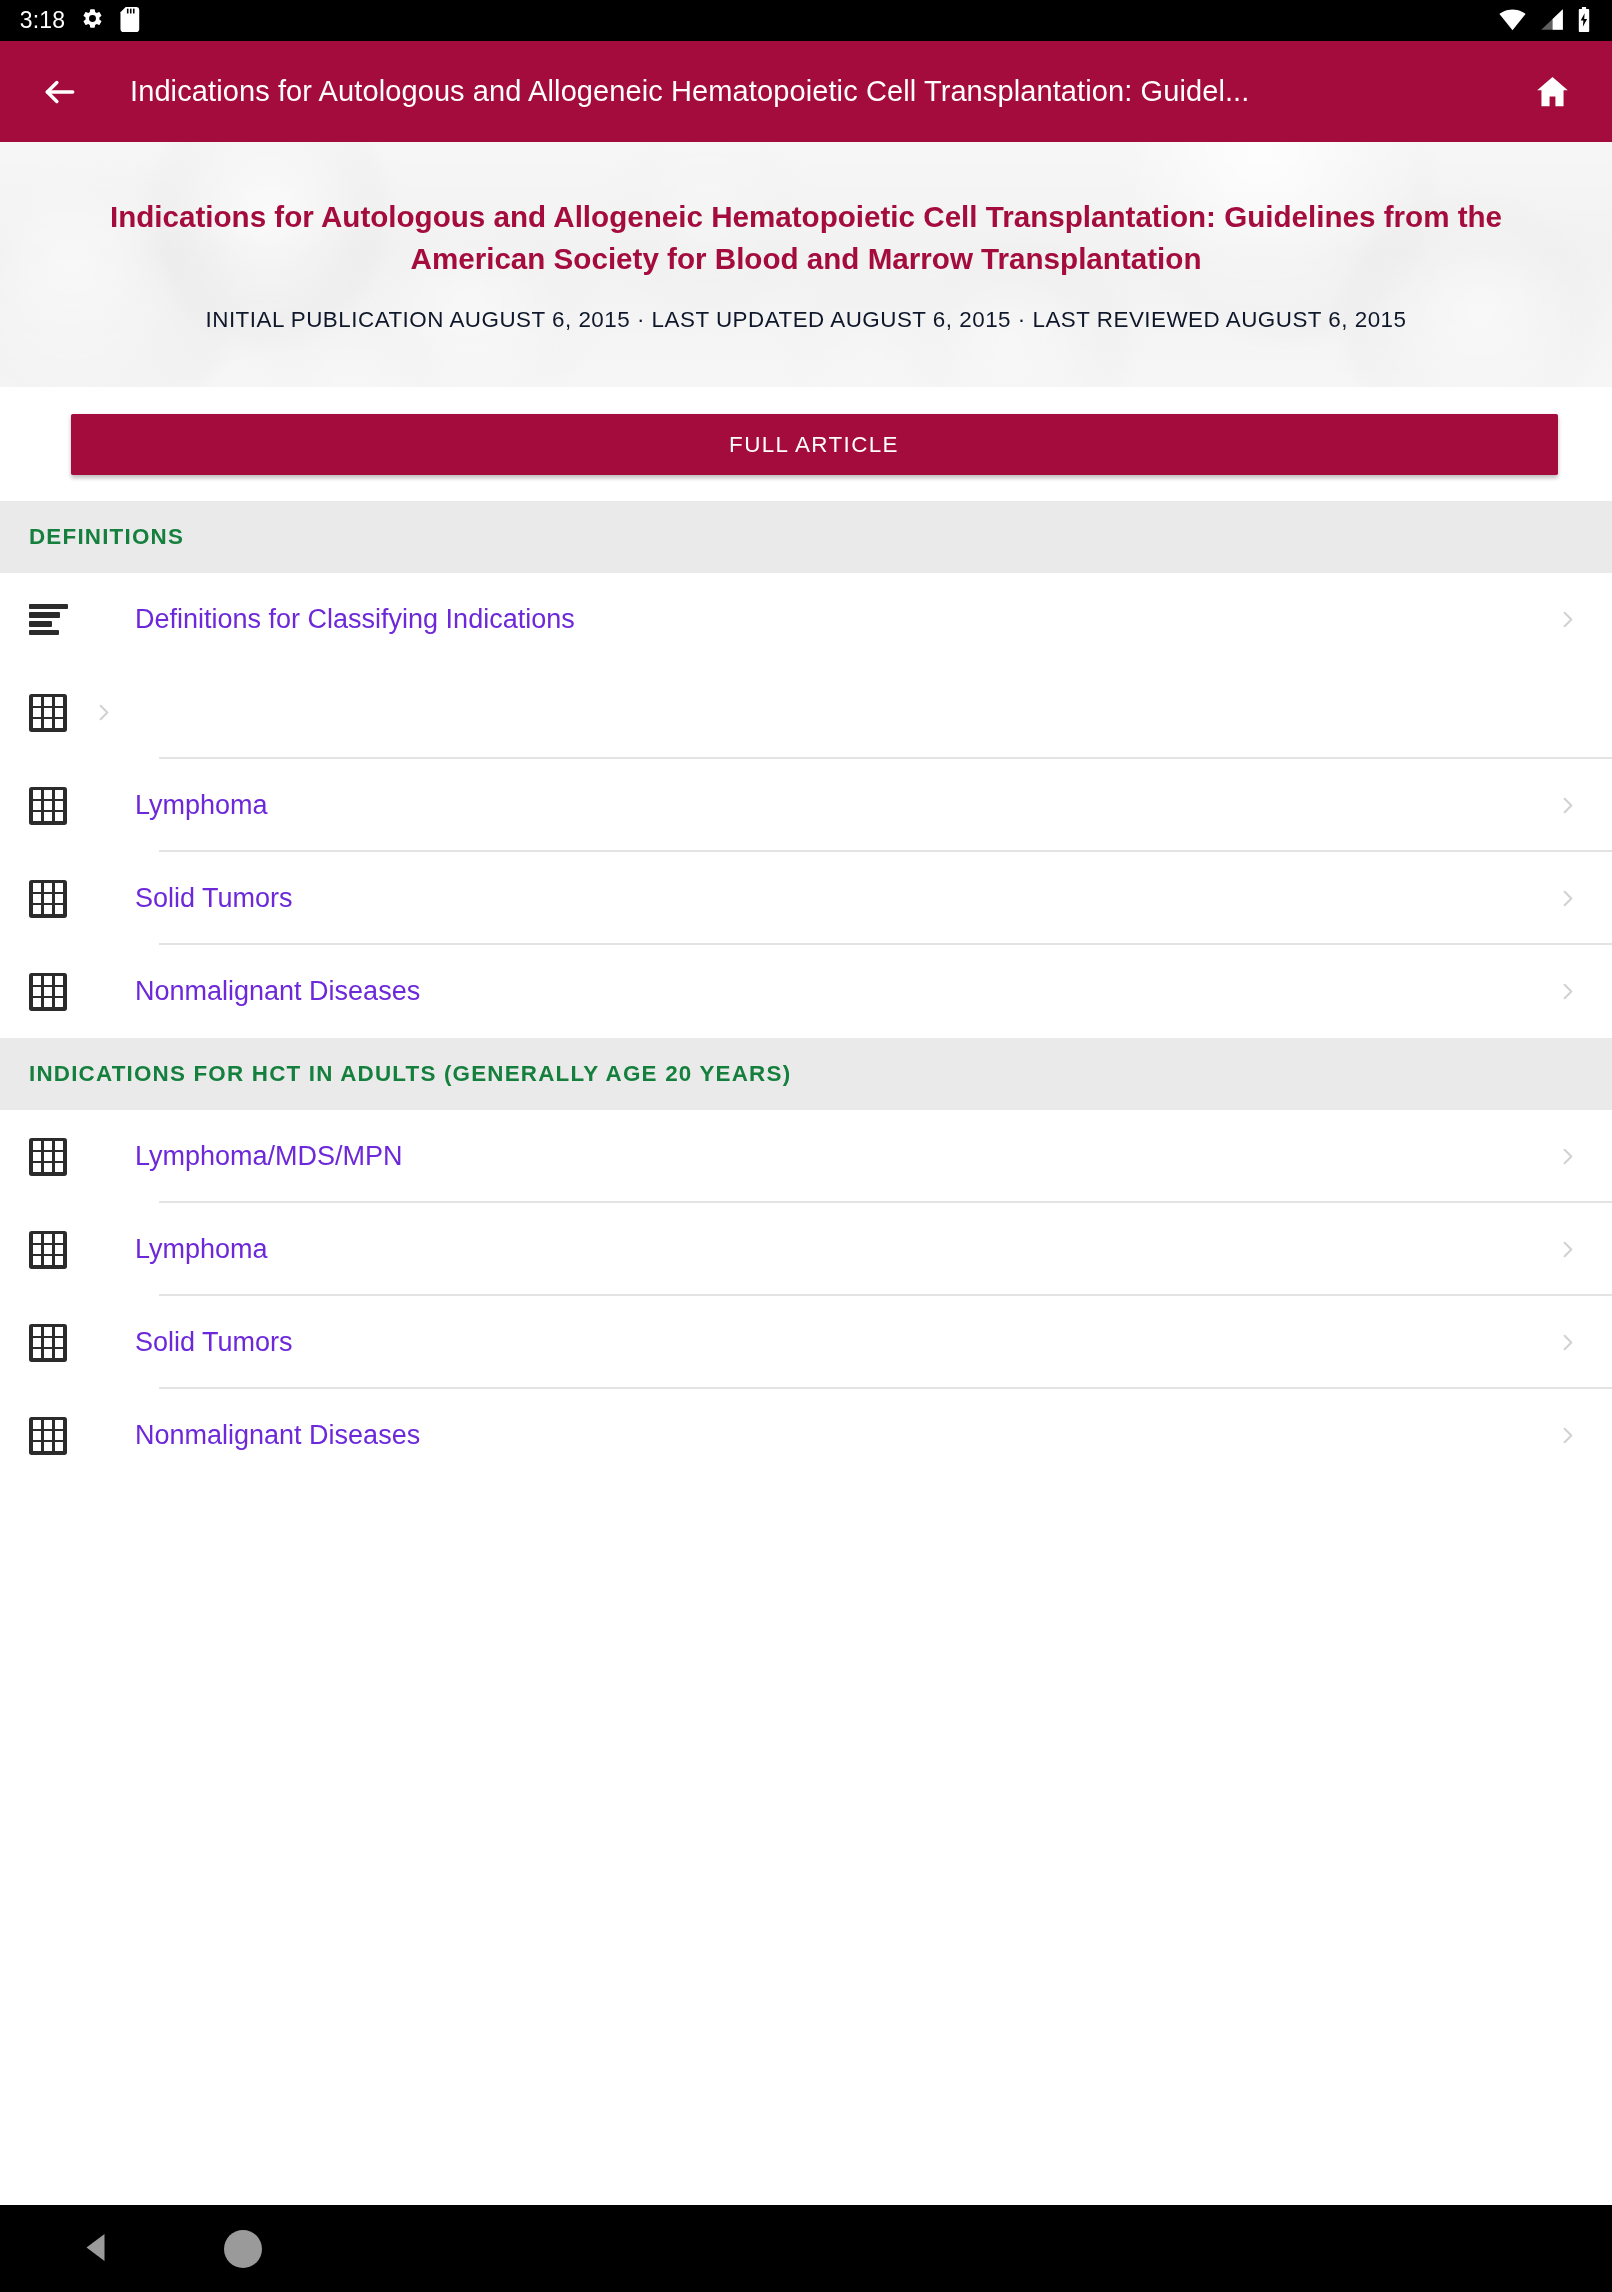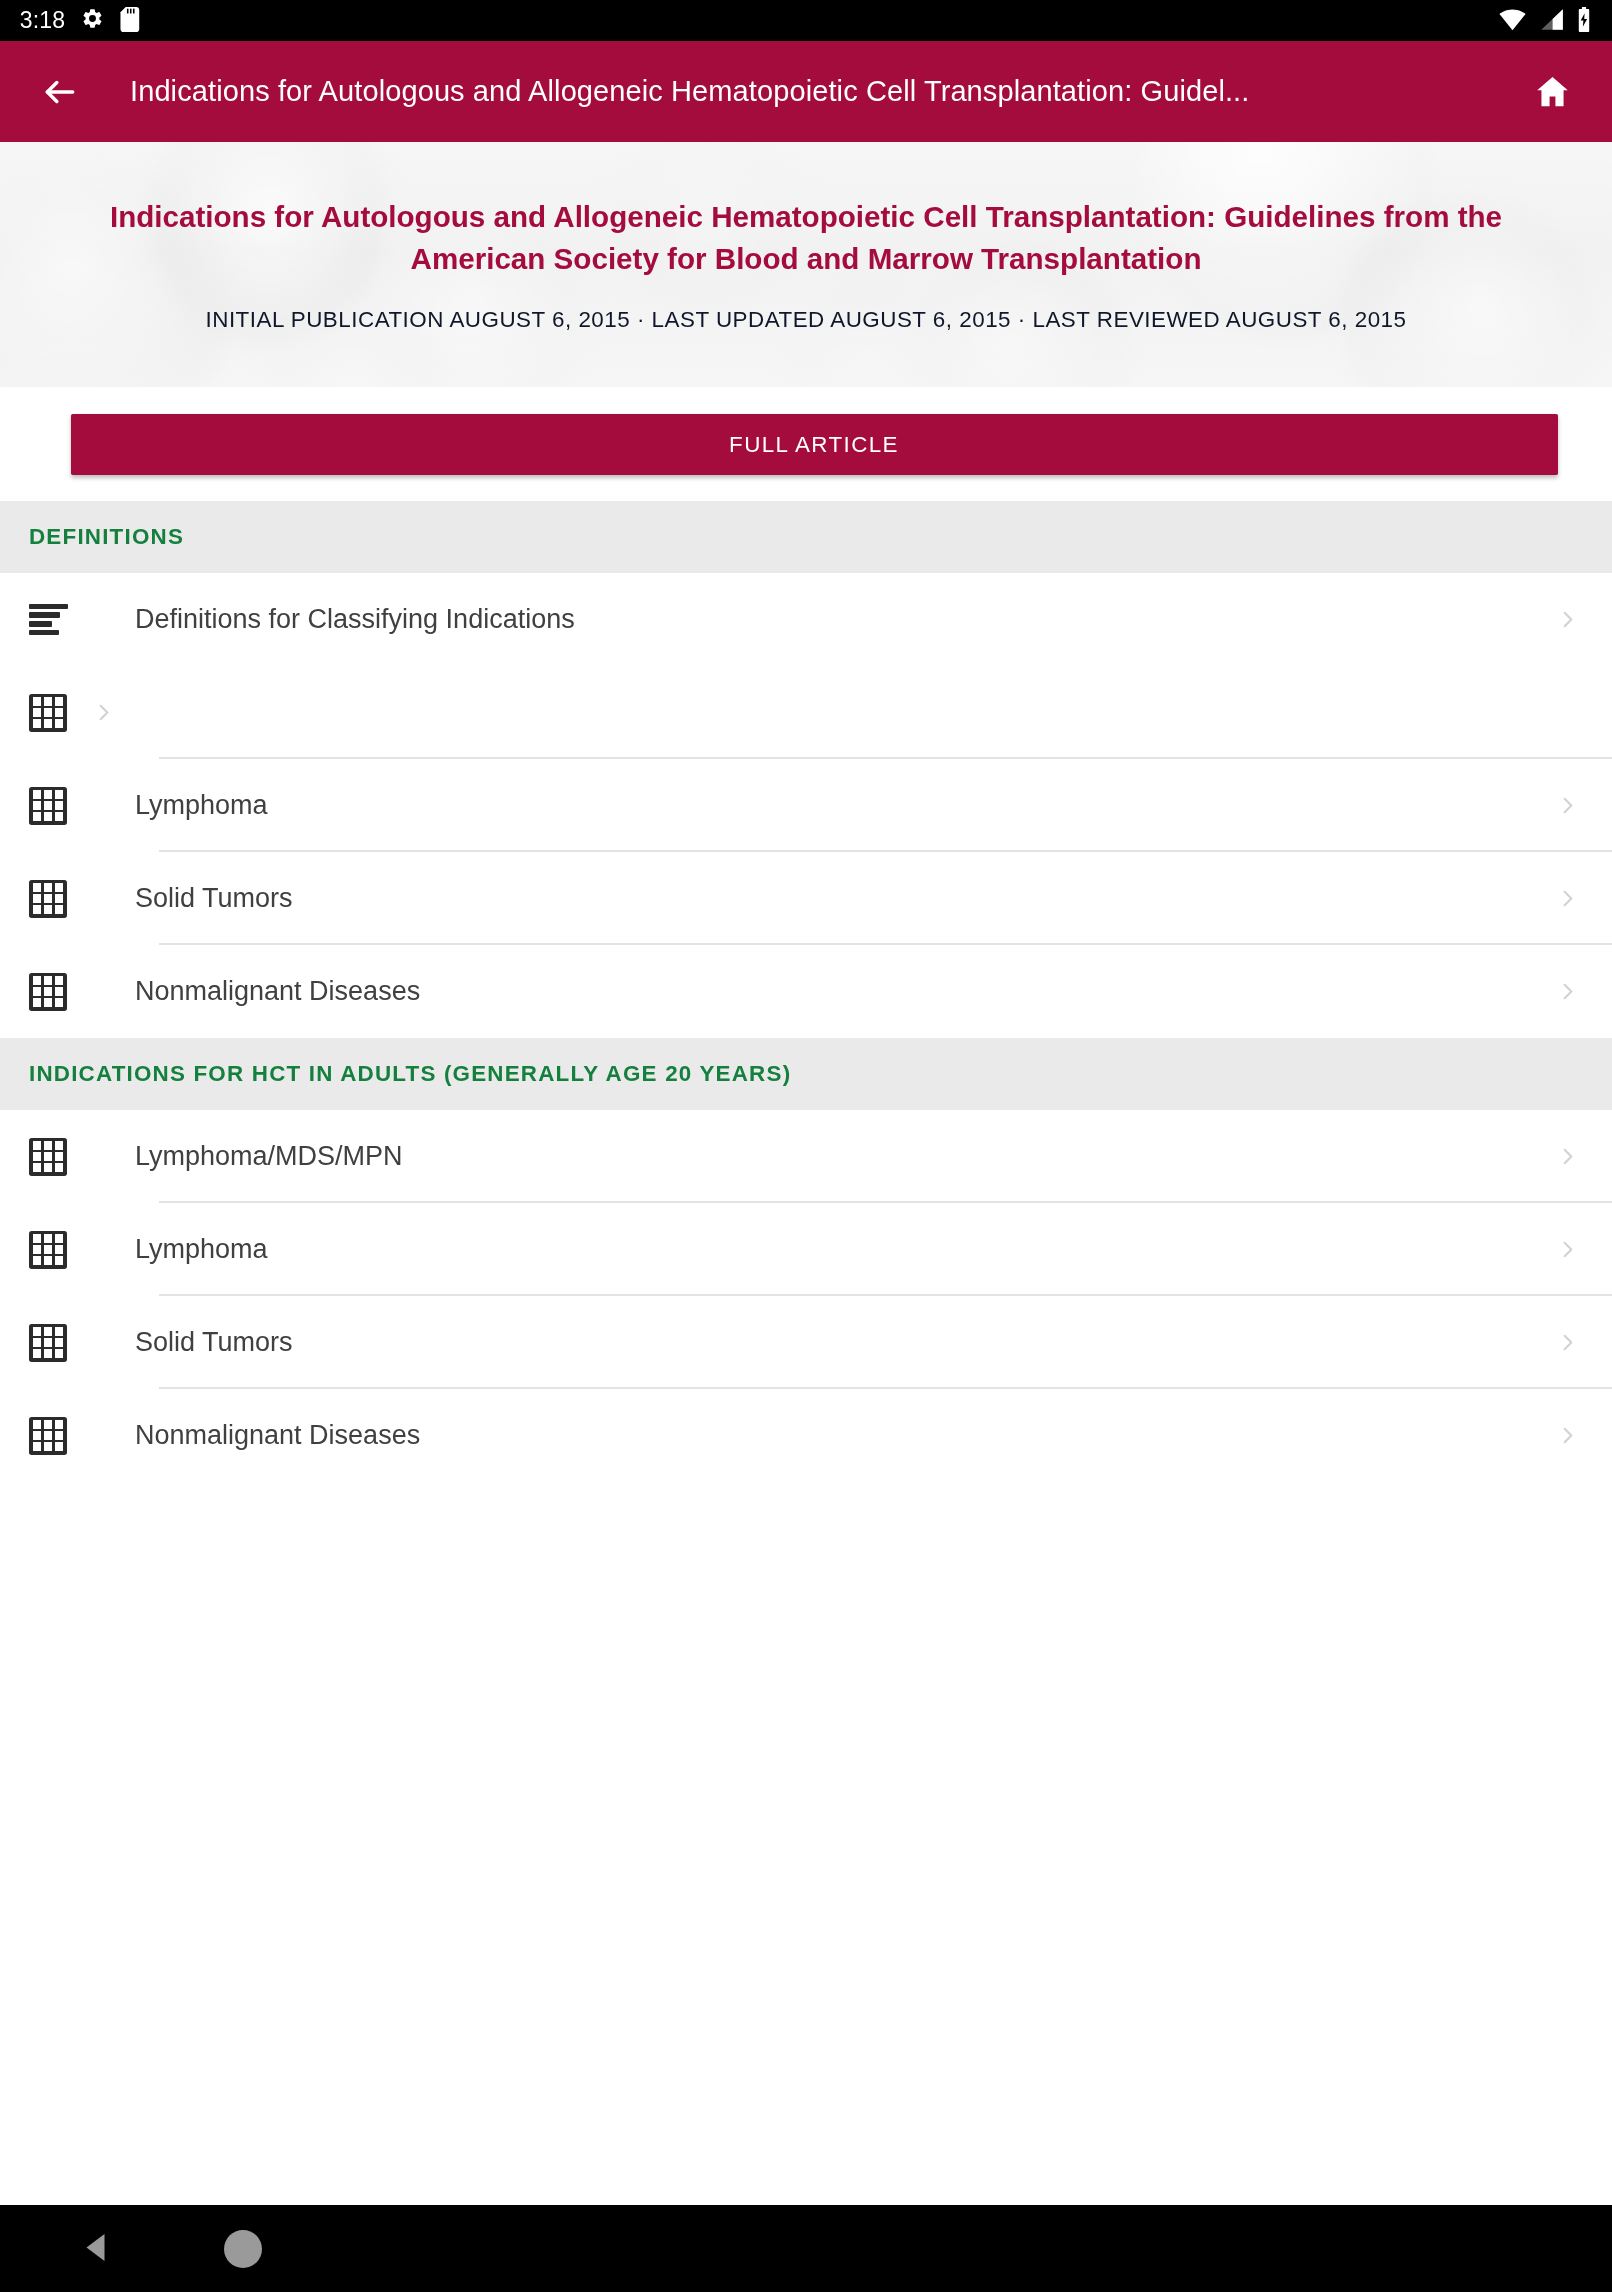--- a/index.html
+++ b/index.html
@@ -70,21 +70,21 @@
     padding-left:29px;
     color:#15803d; font-size:22.4px; font-weight:bold; letter-spacing:1.2px;
   }
   .row {
     position:relative; height:93px; background:#ffffff;
     display:flex; align-items:center; padding-left:29px; padding-right:27px;
     cursor:pointer;
   }
   .row .icon-cell { width:56px; flex:0 0 auto; display:flex; align-items:center; justify-content:flex-start; }
   .row .row-label {
-    margin-left:50px; color:#404040; font-size:27px; flex:1 1 auto;
+    margin-left:50px; color:#6d28d9; font-size:27px; flex:1 1 auto;
     white-space:nowrap; overflow:hidden;
   }
   .row .chev { width:36px; flex:0 0 auto; display:flex; align-items:center; justify-content:center; }
   .row.divided::after {
     content:""; position:absolute; left:159px; right:0; bottom:0;
     height:1.8px; background:#e3e3e3;
   }
 
   
   .grid-icon { width:38px; height:38px; display:grid; grid-template-columns:repeat(3,1fr);

